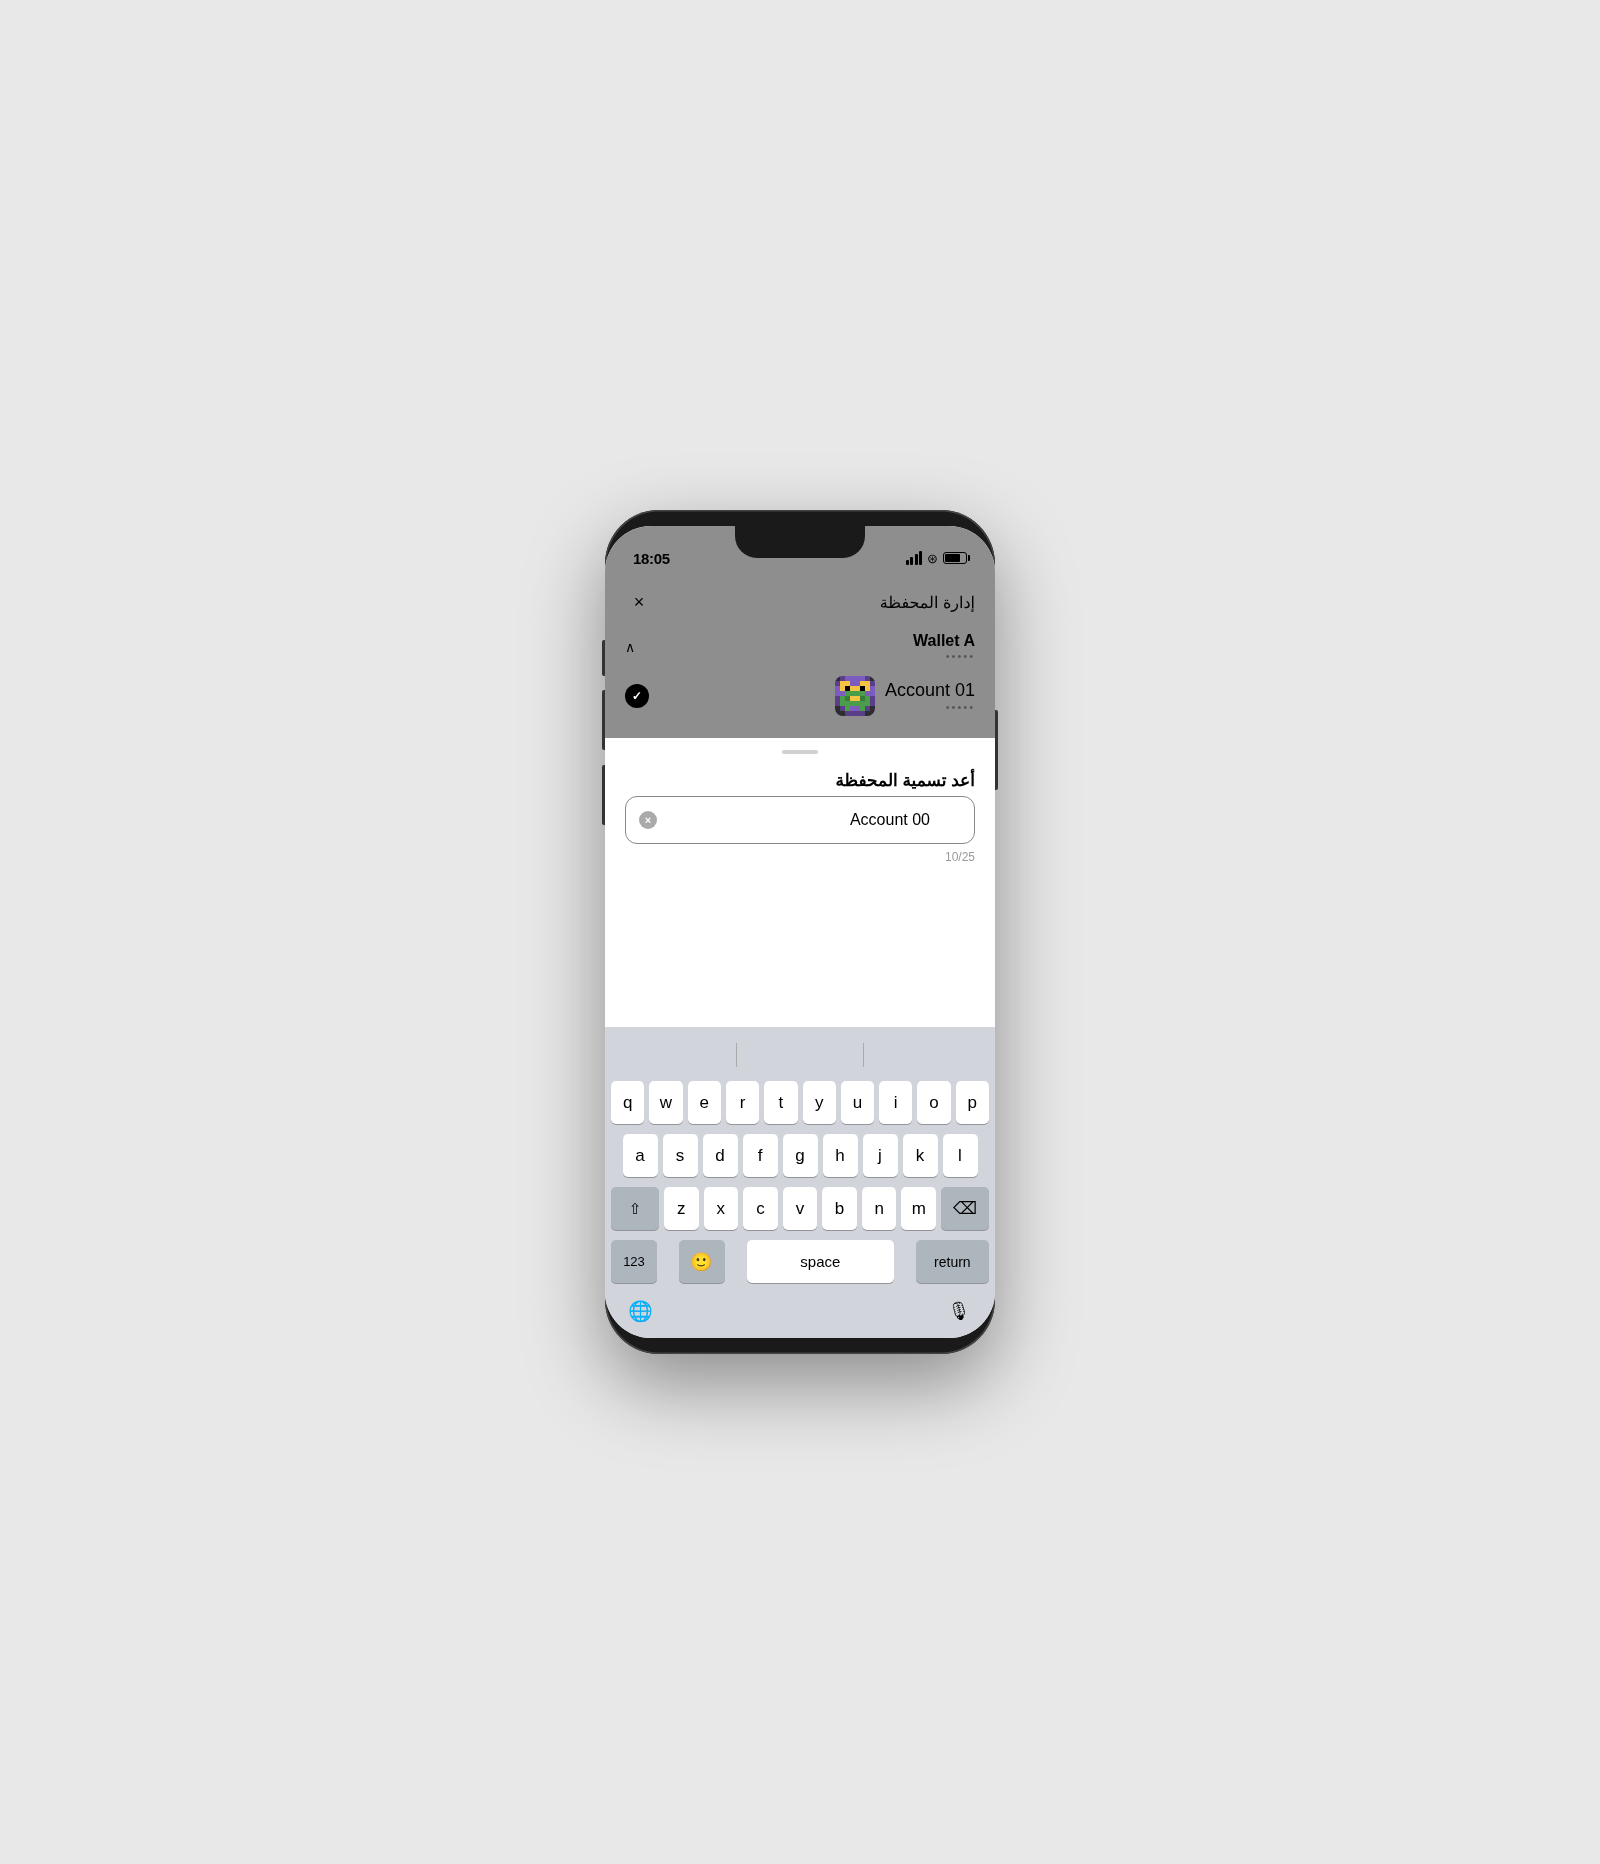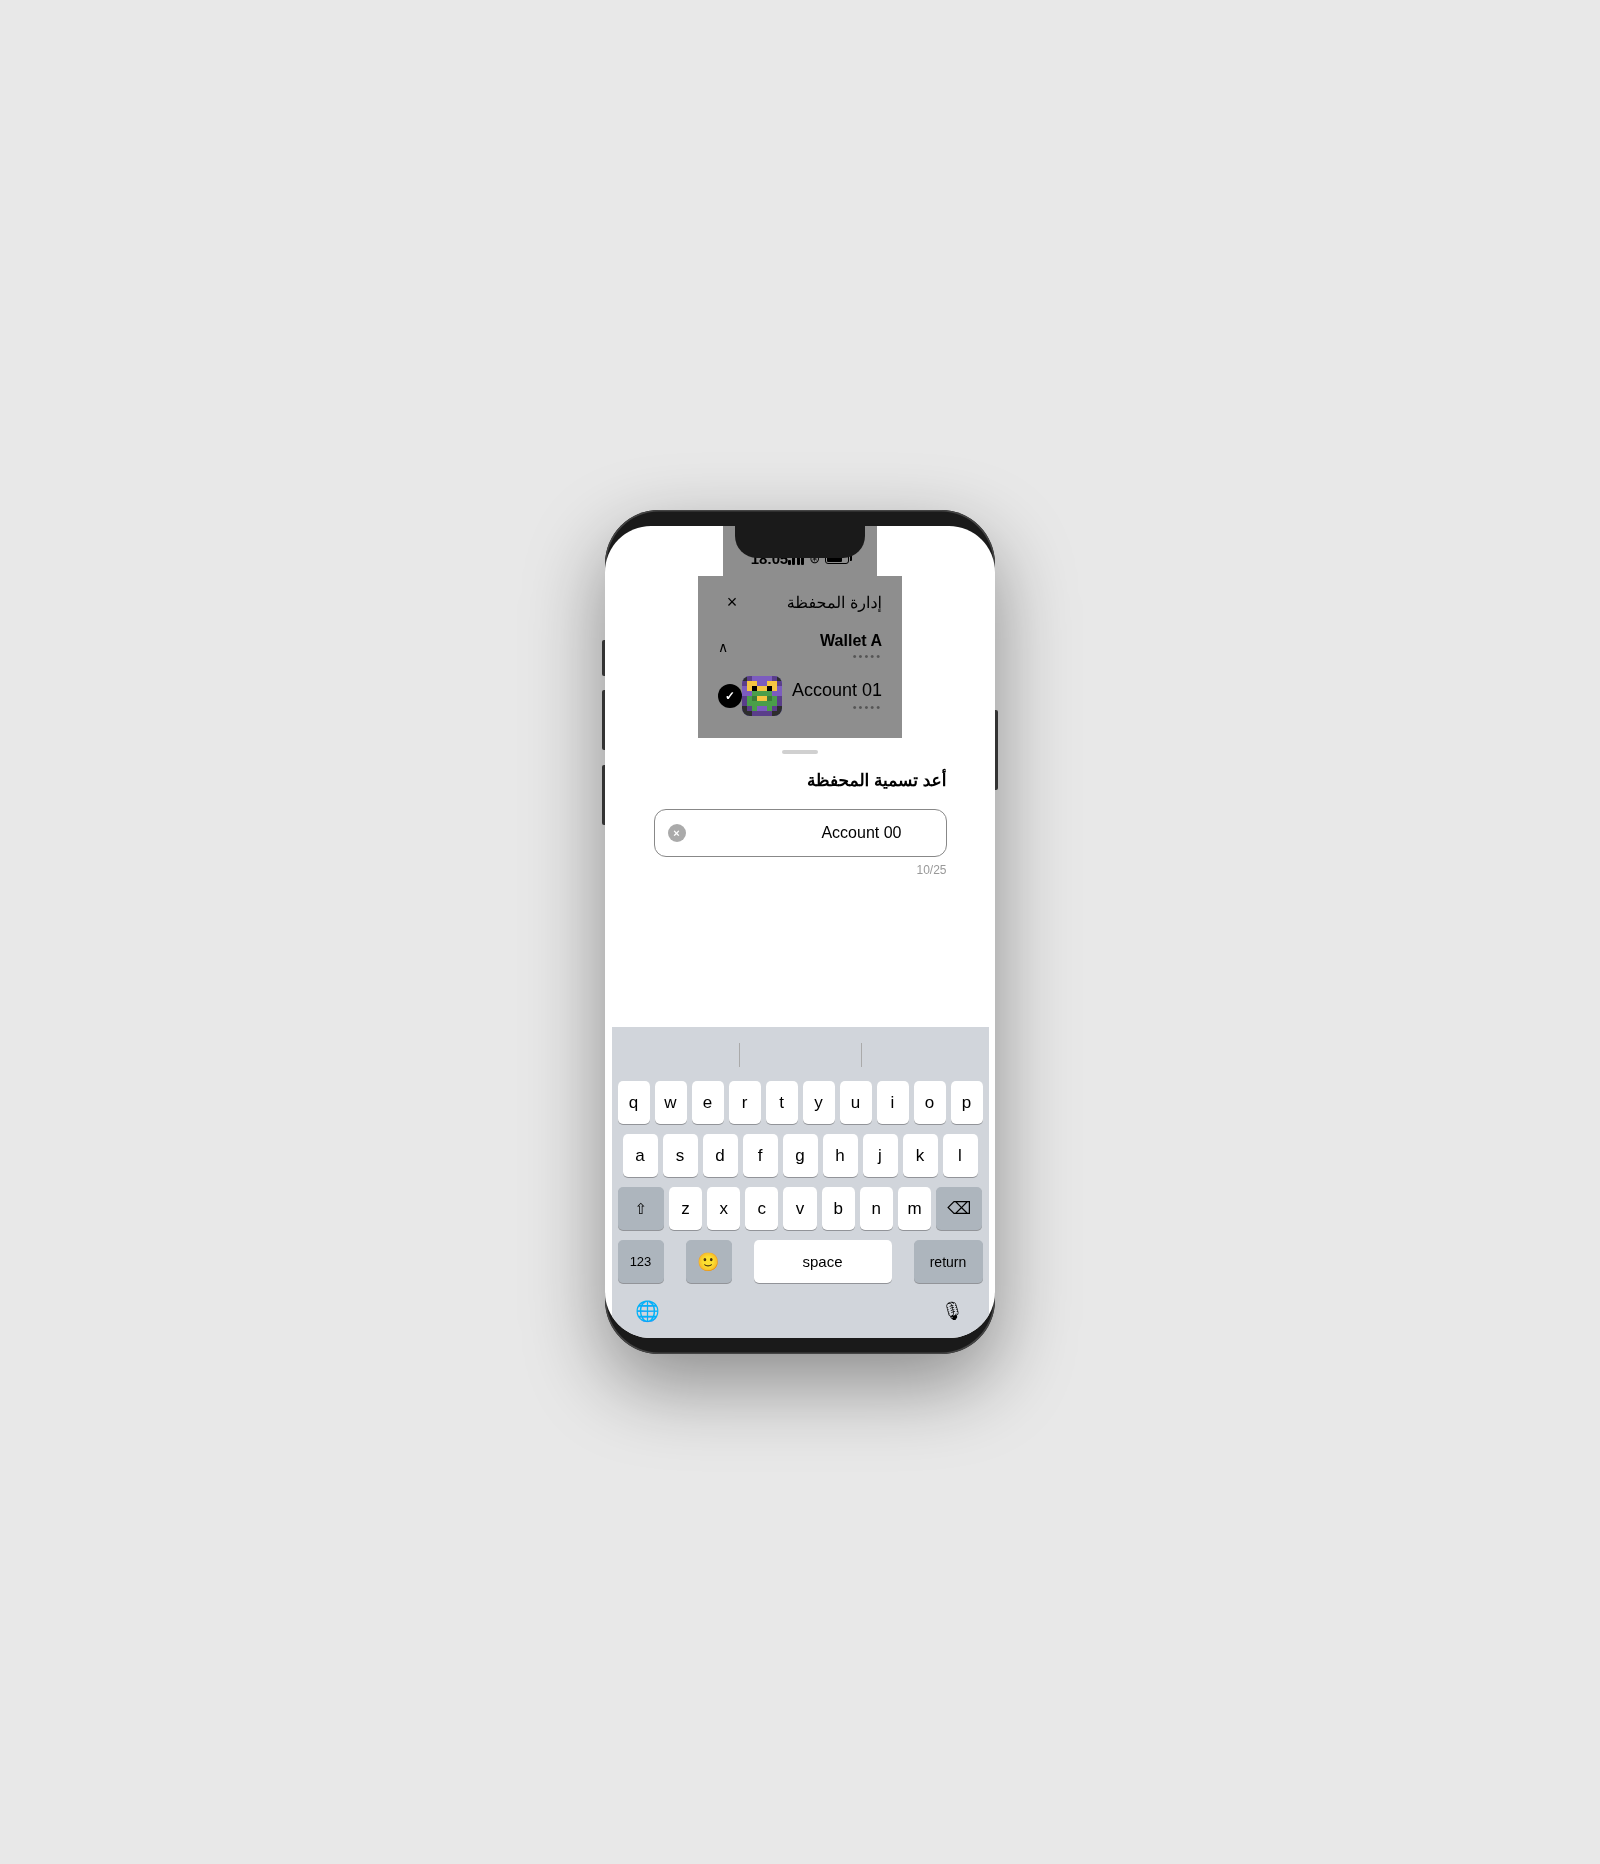--- a/index.html
+++ b/index.html
@@ -62,21 +62,20 @@
     }
     .phone-screen {
       width: 428px;
       height: 812px;
       background: #fff;
       border-radius: 46px;
       overflow: hidden;
       position: relative;
       display: flex;
       flex-direction: column;
-      align-items: center;
     }
     
     .status-bar {
       background: #8e8e8e;
       height: 50px;
       display: flex;
       align-items: center;
       justify-content: space-between;
       padding: 14px 28px 0;
       flex-shrink: 0;
@@ -282,21 +281,21 @@
       background: #d0d0d0;
       border-radius: 2px;
       margin: 0 auto 16px;
     }
     .sheet-title {
       text-align: right;
       direction: rtl;
       font-size: 17px;
       font-weight: 600;
       color: #000;
-      margin-bottom: 18px;
+      margin-bottom: 5px;
     }
     
     .input-wrapper {
       position: relative;
       margin-bottom: 6px;
     }
     .name-input {
       width: 100%;
       height: 48px;
       border: 1.5px solid #888;

